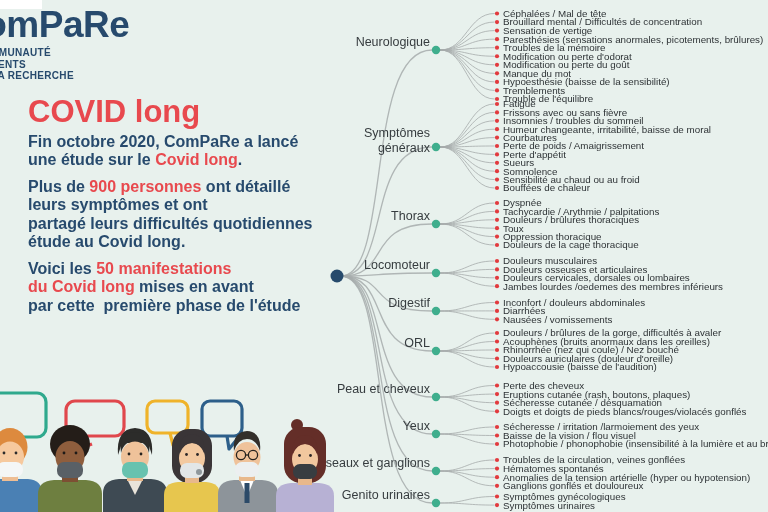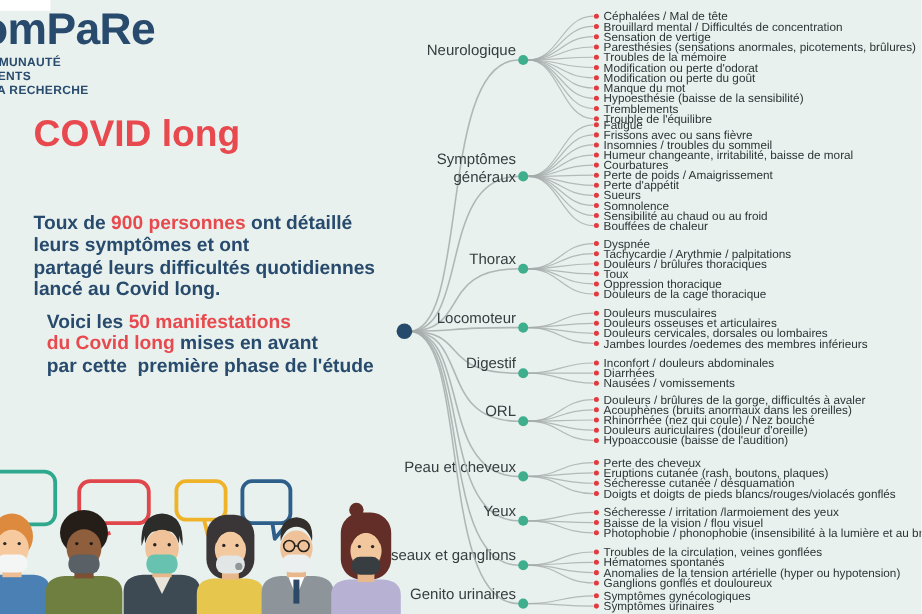--- a/index.html
+++ b/index.html
@@ -8,21 +8,21 @@
     background:#e8f1ed;font-family:"Liberation Sans",sans-serif;
   }
   .white-sliver{position:absolute;left:0;top:0;width:42px;height:9px;background:#ffffff;}
   .logo{position:absolute;left:-42px;top:6px;color:#274a6d;}
   .logo h1{margin:0;font-size:37px;font-weight:bold;letter-spacing:-.5px;line-height:38px;}
   .logo .sub{font-size:10px;font-weight:bold;line-height:11.5px;letter-spacing:.3px;margin-top:3px;}
   .covid-title{position:absolute;left:28px;top:94px;font-size:31px;font-weight:bold;color:#e8494e;}
   .para{position:absolute;left:28px;color:#274a6d;font-size:16px;font-weight:bold;
         line-height:18.4px;white-space:pre-wrap;width:330px;}
   .para .red{color:#e8494e;}
-  #p1{top:133px;} #p2{top:178px;} #p3{top:260px;margin-left:11px;}
+  #p1{top:133px;} #p2{top:178px;} #p3{top:260px;}
   .url{position:absolute;left:28px;top:321px;font-size:16px;font-weight:bold;color:#e8494e;}
   #diagram-svg{position:absolute;left:0;top:0;}
   #diagram-svg .branch{fill:none;stroke:#a6abab;stroke-width:1.3;opacity:.85;}
   #diagram-svg .fan{fill:none;stroke:#a6abab;stroke-width:1;opacity:.8;}
   #diagram-svg .bullet{fill:#e23a3e;}
   #diagram-svg .dot{fill:#3fae8d;}
   #diagram-svg .root{fill:#264a6c;}
   #diagram-svg text.item{font-family:"Liberation Sans",sans-serif;font-size:9.8px;fill:#2e3336;}
   #diagram-svg text.cat{font-family:"Liberation Sans",sans-serif;font-size:12.5px;fill:#363c3f;text-anchor:end;}
   #people-svg{position:absolute;left:0;top:377px;}
@@ -40,24 +40,26 @@
     <h1>ComPaRe</h1>
     <div class="sub">
       <div>LA COMMUNAUTÉ</div>
       <div>DE PATIENTS</div>
       <div>POUR LA RECHERCHE</div>
     </div>
   </div>
 
   <div class="covid-title">COVID long</div>
 
-  <div id="p2" class="para"><span>Toux de </span><span class="red">900 personnes</span><span> ont détaillé
+  <div id="p1" class="para"><span>Fin octobre 2020, ComPaRe a lancé
+une étude sur le </span><span class="red">Covid long</span><span>.</span></div>
+  <div id="p2" class="para"><span>Plus de </span><span class="red">900 personnes</span><span> ont détaillé
 leurs symptômes et ont
 partagé leurs difficultés quotidiennes
-lancé au Covid long.</span></div>
+étude au Covid long.</span></div>
   <div id="p3" class="para"><span>Voici les </span><span class="red">50 manifestations
 du Covid long</span><span> mises en avant
 par cette  première phase de l'étude</span></div>
 
 
   <svg id="diagram-svg" width="768" height="512" viewBox="0 0 768 512">
       <path d="M 341 276 C 392 276, 364 50, 432 50" class="branch"></path>
       <path d="M 440 50 C 466 50, 468 13.5, 494.5 13.5" class="fan"></path>
       <circle cx="497" cy="13.5" r="2.1" class="bullet"></circle>
       <text x="503" y="16.9" class="item">Céphalées / Mal de tête</text>

